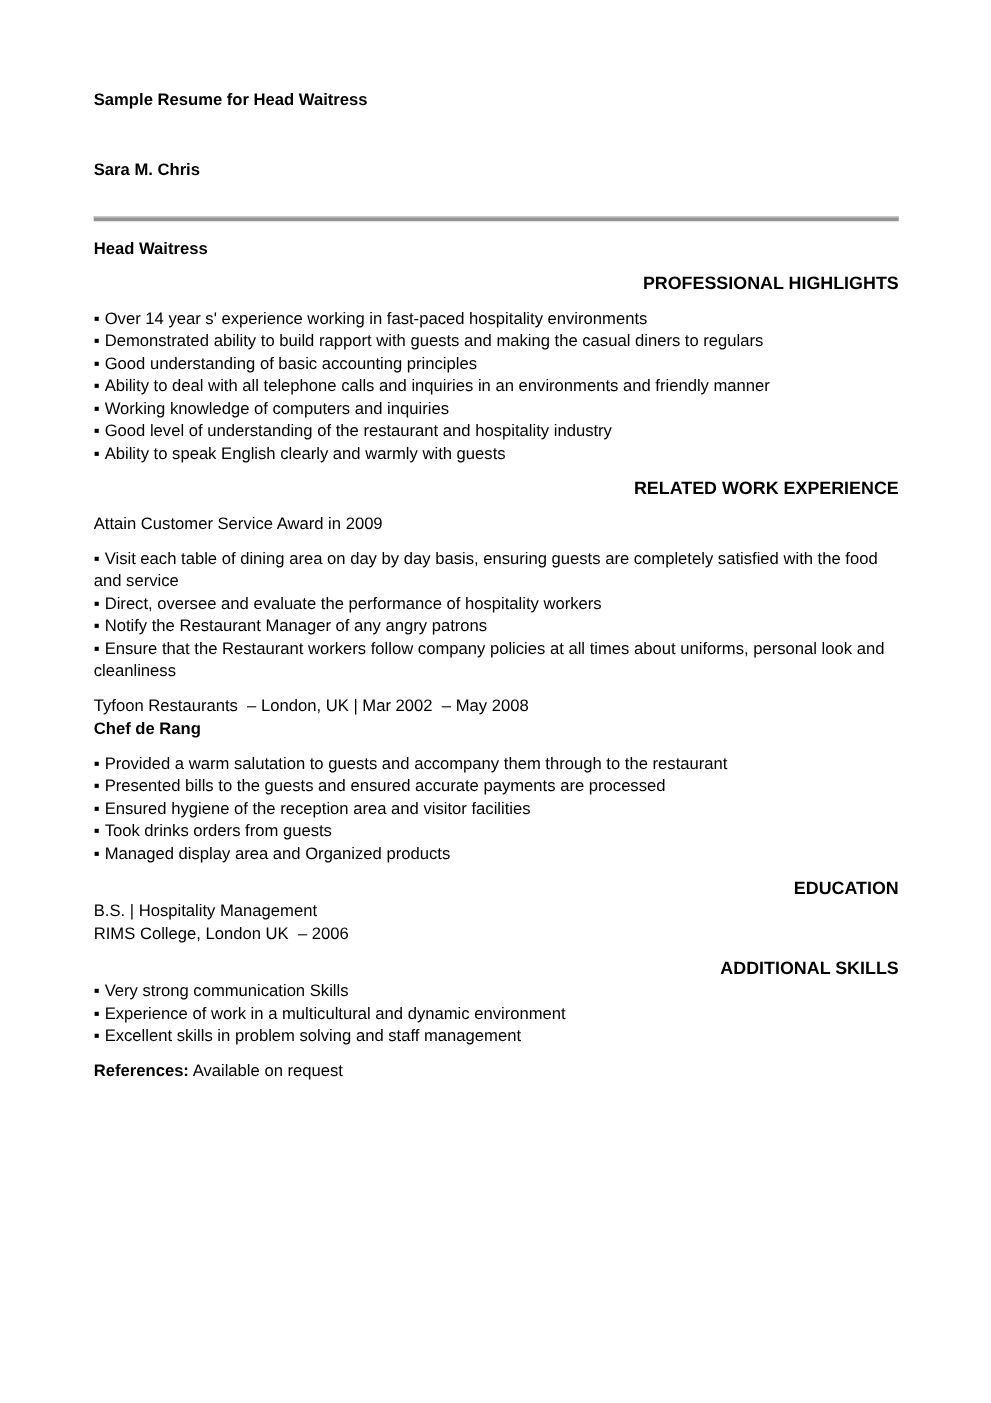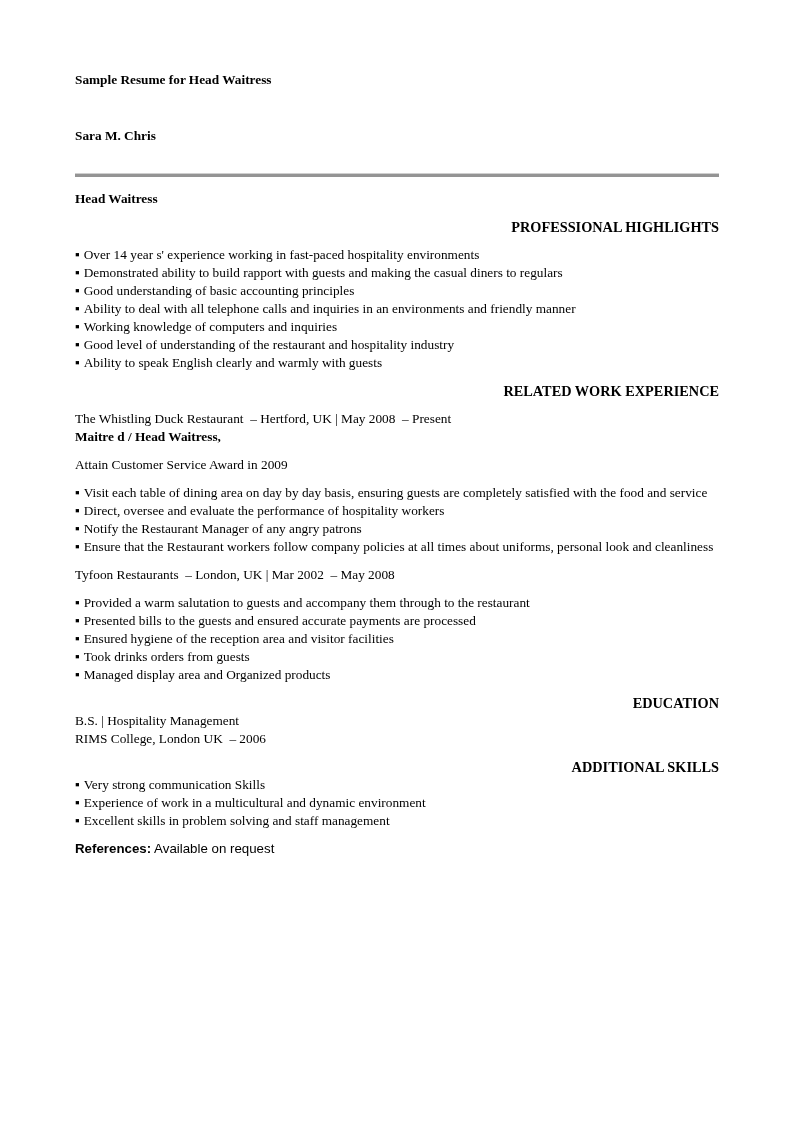--- a/index.html
+++ b/index.html
@@ -19,21 +19,21 @@
     color: #000000;
   }
   .content {
     padding: 71px 74px 0 75px;
     width: 644px;
     box-sizing: content-box;
   }
   .line, .para, .bullet-line {
     white-space: pre-wrap;
   }
-  .mb { margin-bottom: 10px; font-family: Liberation Serif, serif; }
+  .mb { margin-bottom: 10px; }
   .bold { font-weight: bold; }
   .doc-title { font-weight: bold; }
   .spacer28 { height: 28px; }
   .hrule {
     height: 3px;
     background: #949494;
     border-top: 1px solid #cfcfcf;
     margin: 28px 0 13px 0;
   }
   .section-heading {
@@ -67,34 +67,31 @@
       <div class="bullet-line"><span class="bullet">▪</span><span>Demonstrated ability to build rapport with guests and making the casual diners to regulars</span></div>
       <div class="bullet-line"><span class="bullet">▪</span><span>Good understanding of basic accounting principles</span></div>
       <div class="bullet-line"><span class="bullet">▪</span><span>Ability to deal with all telephone calls and inquiries in an environments and friendly manner</span></div>
       <div class="bullet-line"><span class="bullet">▪</span><span>Working knowledge of computers and inquiries</span></div>
       <div class="bullet-line"><span class="bullet">▪</span><span>Good level of understanding of the restaurant and hospitality industry</span></div>
       <div class="bullet-line"><span class="bullet">▪</span><span>Ability to speak English clearly and warmly with guests</span></div>
     </div>
 
     <div class="line section-heading mb">RELATED WORK EXPERIENCE</div>
 
-    <div class="mb">
-      <div class="line">The Whistling Duck Restaurant  – Hertford, UK | May 2008  – Present</div>
-      <div class="line bold">Maitre d / Head Waitress,</div>
-    </div>
     <div class="line mb">Attain Customer Service Award in 2009</div>
     <div class="mb">
       <div class="bullet-line"><span class="bullet">▪</span><span>Visit each table of dining area on day by day basis, ensuring guests are completely satisfied with the food and service</span></div>
       <div class="bullet-line"><span class="bullet">▪</span><span>Direct, oversee and evaluate the performance of hospitality workers</span></div>
       <div class="bullet-line"><span class="bullet">▪</span><span>Notify the Restaurant Manager of any angry patrons</span></div>
       <div class="bullet-line"><span class="bullet">▪</span><span>Ensure that the Restaurant workers follow company policies at all times about uniforms, personal look and cleanliness</span></div>
     </div>
 
     <div class="mb">
       <div class="line">Tyfoon Restaurants  – London, UK | Mar 2002  – May 2008</div>
+      <div class="line bold">Chef de Rang</div>
     </div>
     <div class="mb">
       <div class="bullet-line"><span class="bullet">▪</span><span>Provided a warm salutation to guests and accompany them through to the restaurant</span></div>
       <div class="bullet-line"><span class="bullet">▪</span><span>Presented bills to the guests and ensured accurate payments are processed</span></div>
       <div class="bullet-line"><span class="bullet">▪</span><span>Ensured hygiene of the reception area and visitor facilities</span></div>
       <div class="bullet-line"><span class="bullet">▪</span><span>Took drinks orders from guests</span></div>
       <div class="bullet-line"><span class="bullet">▪</span><span>Managed display area and Organized products</span></div>
     </div>
 
     <div class="mb">

